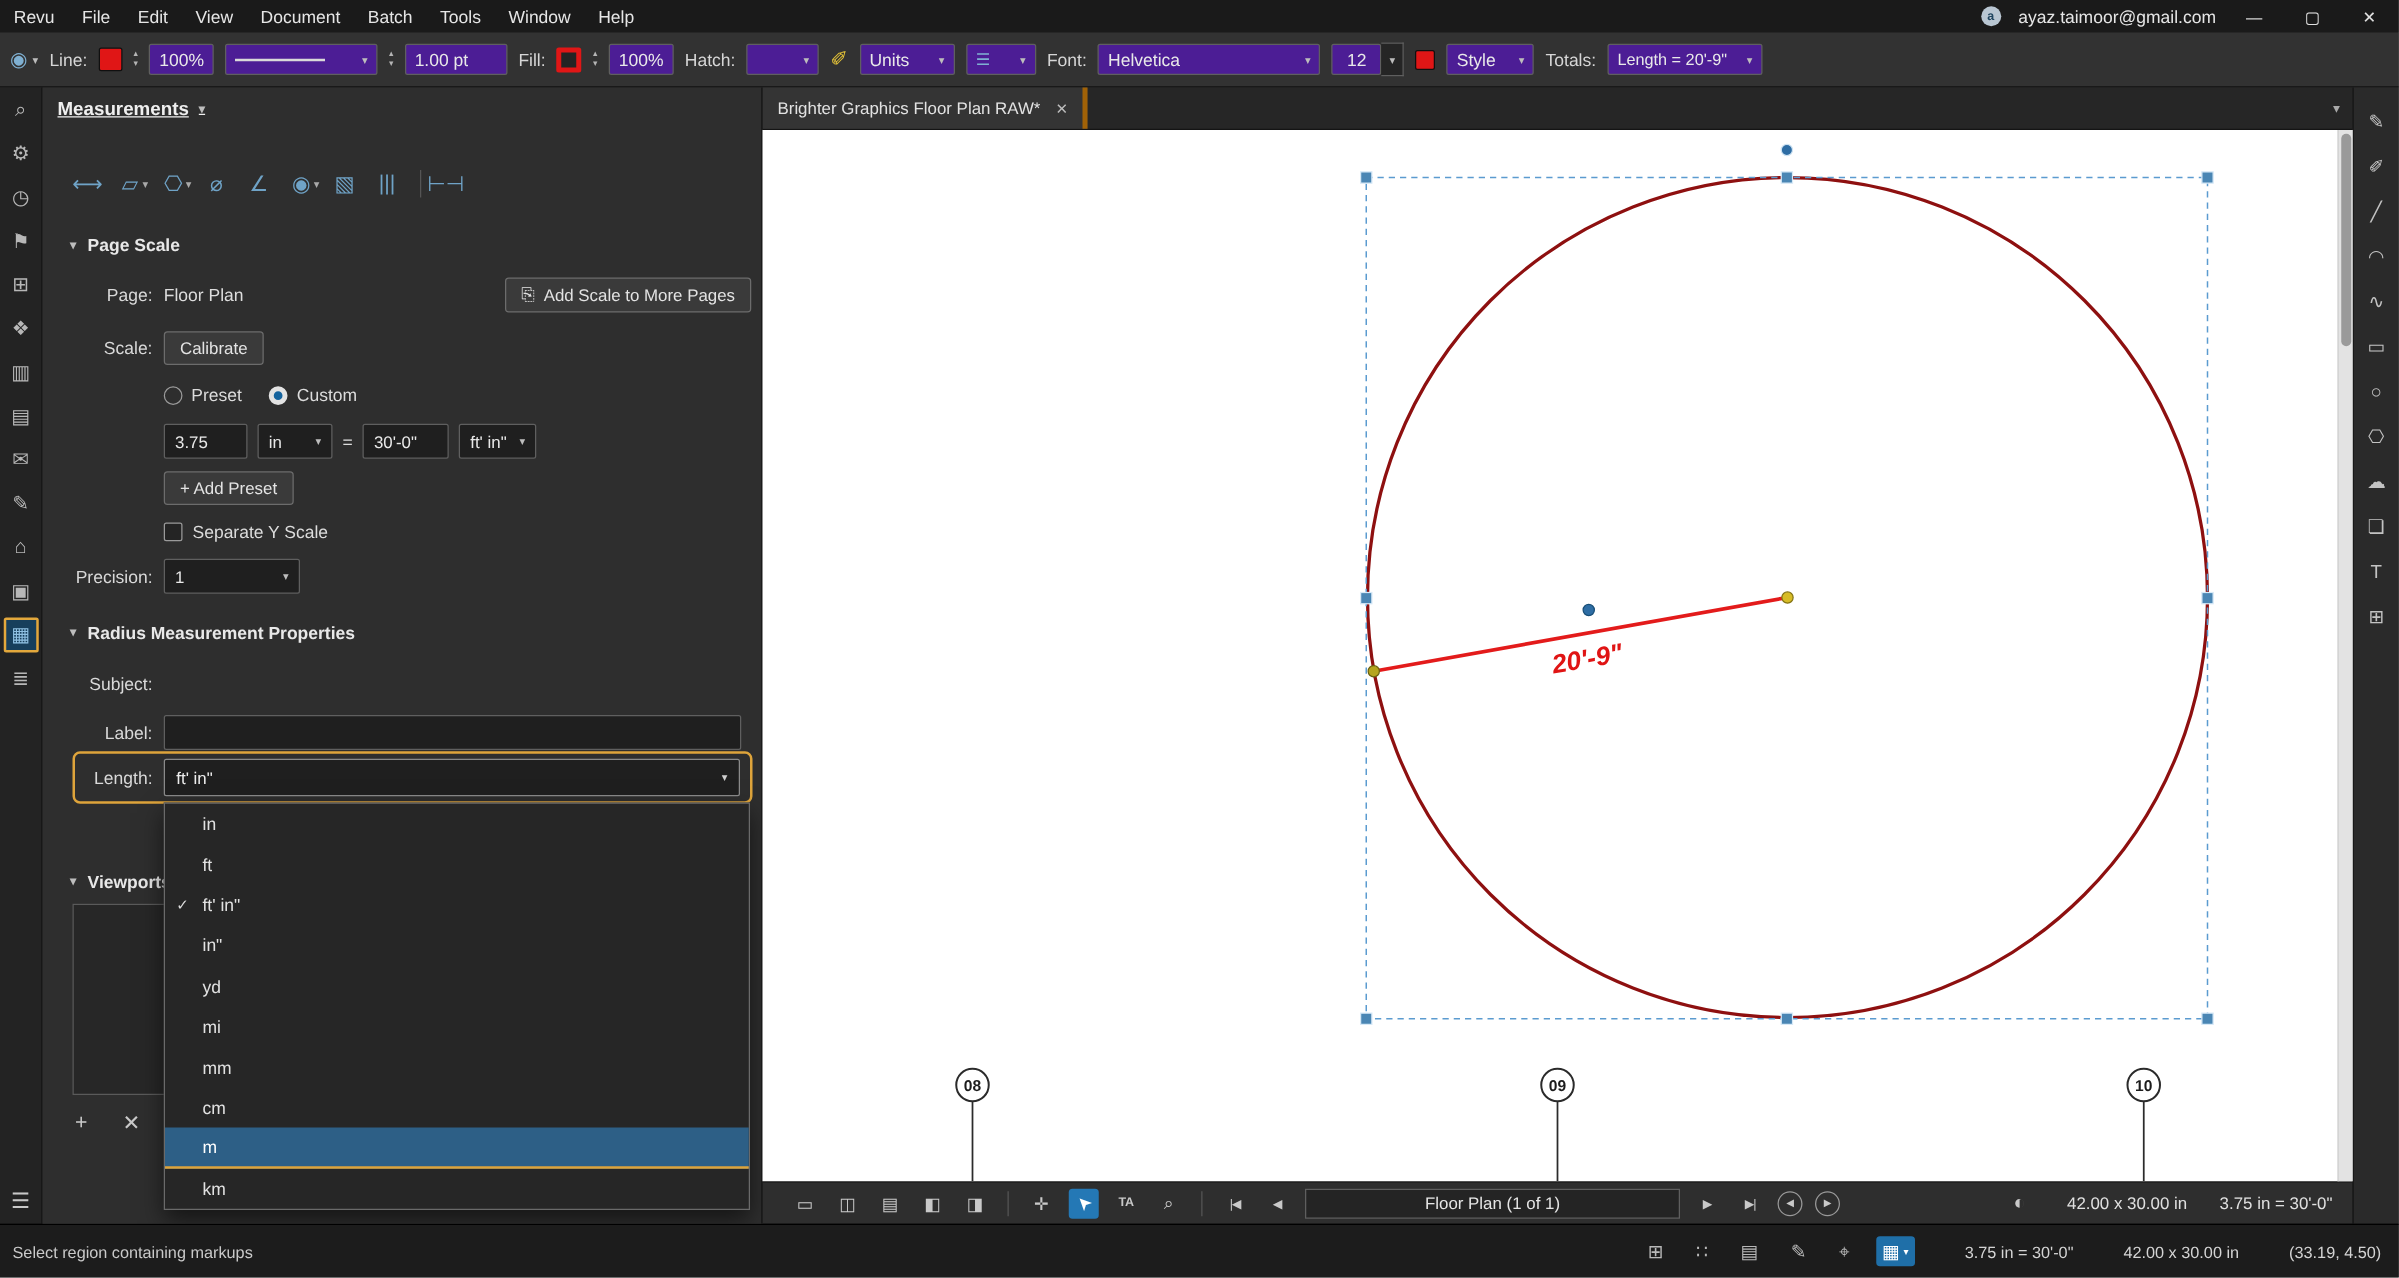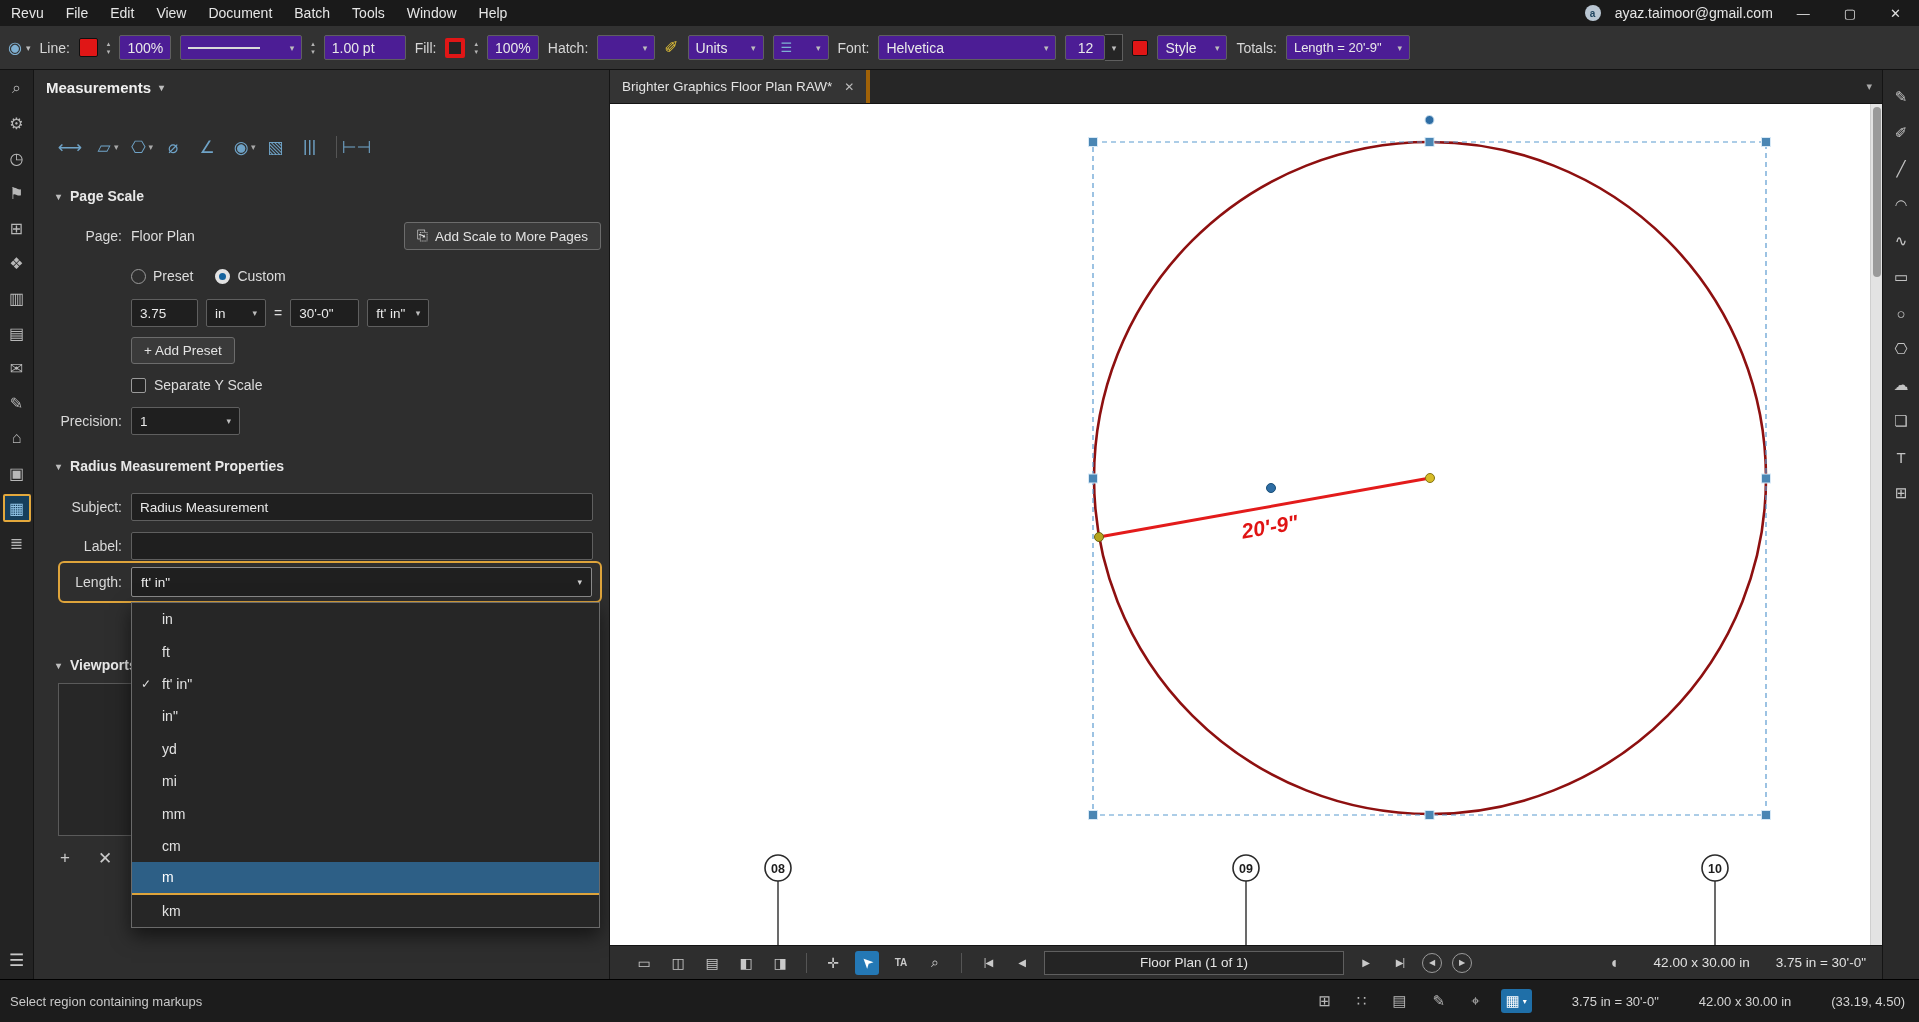--- a/index.html
+++ b/index.html
@@ -34,21 +34,21 @@
   .main{flex:1 1 auto;display:flex;min-height:0;}
   .leftstrip{width:34px;background:#232323;border-right:1px solid #141414;display:flex;flex-direction:column;align-items:center;gap:7px;padding-top:4px;flex:0 0 auto;}
   .strip-btn{width:28px;height:28px;display:flex;align-items:center;justify-content:center;font-size:16px;color:#b7b7b7;border-radius:2px;flex:0 0 auto;}
   .strip-btn.selected{border:2px solid #e3a83c;background:#173f5c;color:#8fc1e3;}
   .strip-bottom{margin-top:auto;margin-bottom:8px;font-size:17px;color:#c8c8c8;}
   .rightstrip{width:37px;background:#2a2a2a;border-left:1px solid #141414;display:flex;flex-direction:column;align-items:center;gap:10px;padding-top:14px;flex:0 0 auto;}
   .rtool{width:26px;height:26px;display:flex;align-items:center;justify-content:center;font-size:15px;color:#c3c3c3;}
 
   
   .panel{width:576px;background:#2e2e2e;border-right:1px solid #151515;position:relative;flex:0 0 auto;font-size:14px;overflow:hidden;}
-  .panel-title{height:34px;display:flex;align-items:center;gap:8px;padding-left:12px;font-size:15px;font-weight:bold;color:#efefef;}
+  .panel-title{height:34px;display:flex;align-items:center;gap:8px;padding-left:12px;font-size:15px;font-weight:bold;color:#efefef;text-decoration:underline;}
   .panel-title .dd{font-size:10px;color:#bdbdbd;}
   .tools-row{margin-top:26px;height:34px;display:flex;align-items:center;gap:6px;padding-left:22px;}
   .ptool{width:28px;height:28px;display:flex;align-items:center;justify-content:center;color:#6fa3c7;font-size:17px;}
   .ptool-ch{font-size:9px;color:#a9a9a9;margin-left:-4px;}
   .ptool-sep{width:1px;height:22px;background:#555;margin:0 6px;}
   .sect-hdr{height:28px;display:flex;align-items:center;gap:9px;padding-left:22px;font-weight:bold;color:#e8e8e8;}
   .sect-hdr .dd{font-size:10px;color:#bdbdbd;}
   .sect-hdr.pg{margin-top:18px;} .sect-hdr.rm{margin-top:16px;} .sect-hdr.vp{margin-top:48px;}
   .prow{display:flex;align-items:center;padding-right:8px;}
   .plabel{width:88px;text-align:right;margin-right:9px;color:#d9d9d9;flex:0 0 auto;}
@@ -337,20 +337,26 @@
 
       <div class="prow" style="height:36px;margin-top:8px;">
         <span class="plabel">Page:</span>
         <span>Floor Plan</span>
         <button class="btn" style="margin-left:auto;">
           <span>⎘</span>
           <span>Add Scale to More Pages</span>
         </button>
       </div>
 
+      <div class="prow" style="height:32px;margin-top:8px;">
+        <span class="plabel">Scale:</span>
+        <button class="btn">
+            <span>Calibrate</span>
+          </button>
+      </div>
 
       <div class="prow" style="height:24px;margin-top:10px;">
         <span class="pindent"></span>
         <span class="rlabel">
             <span class="radio"></span>
             <span>Preset</span>
           </span>
         <span class="rlabel">
             <span class="radio on"></span>
             <span>Custom</span>
@@ -395,21 +401,20 @@
           </span>
       </div>
 
       <div class="sect-hdr rm">
         <span class="dd">▾</span>
         <span>Radius Measurement Properties</span>
       </div>
 
       <div class="prow" style="height:30px;margin-top:12px;">
         <span class="plabel">Subject:</span>
-        <input class="input" style="flex: 1 1 0%; margin-right: 8px;" value="Radius Measurement">
       </div>
 
       <div class="prow" style="height:30px;margin-top:9px;">
         <span class="plabel">Label:</span>
         <input class="input" style="flex: 1 1 0%; margin-right: 8px;" value="">
       </div>
 
       <div class="lrow">
         <span class="plabel">Length:</span>
         <span class="combo">

